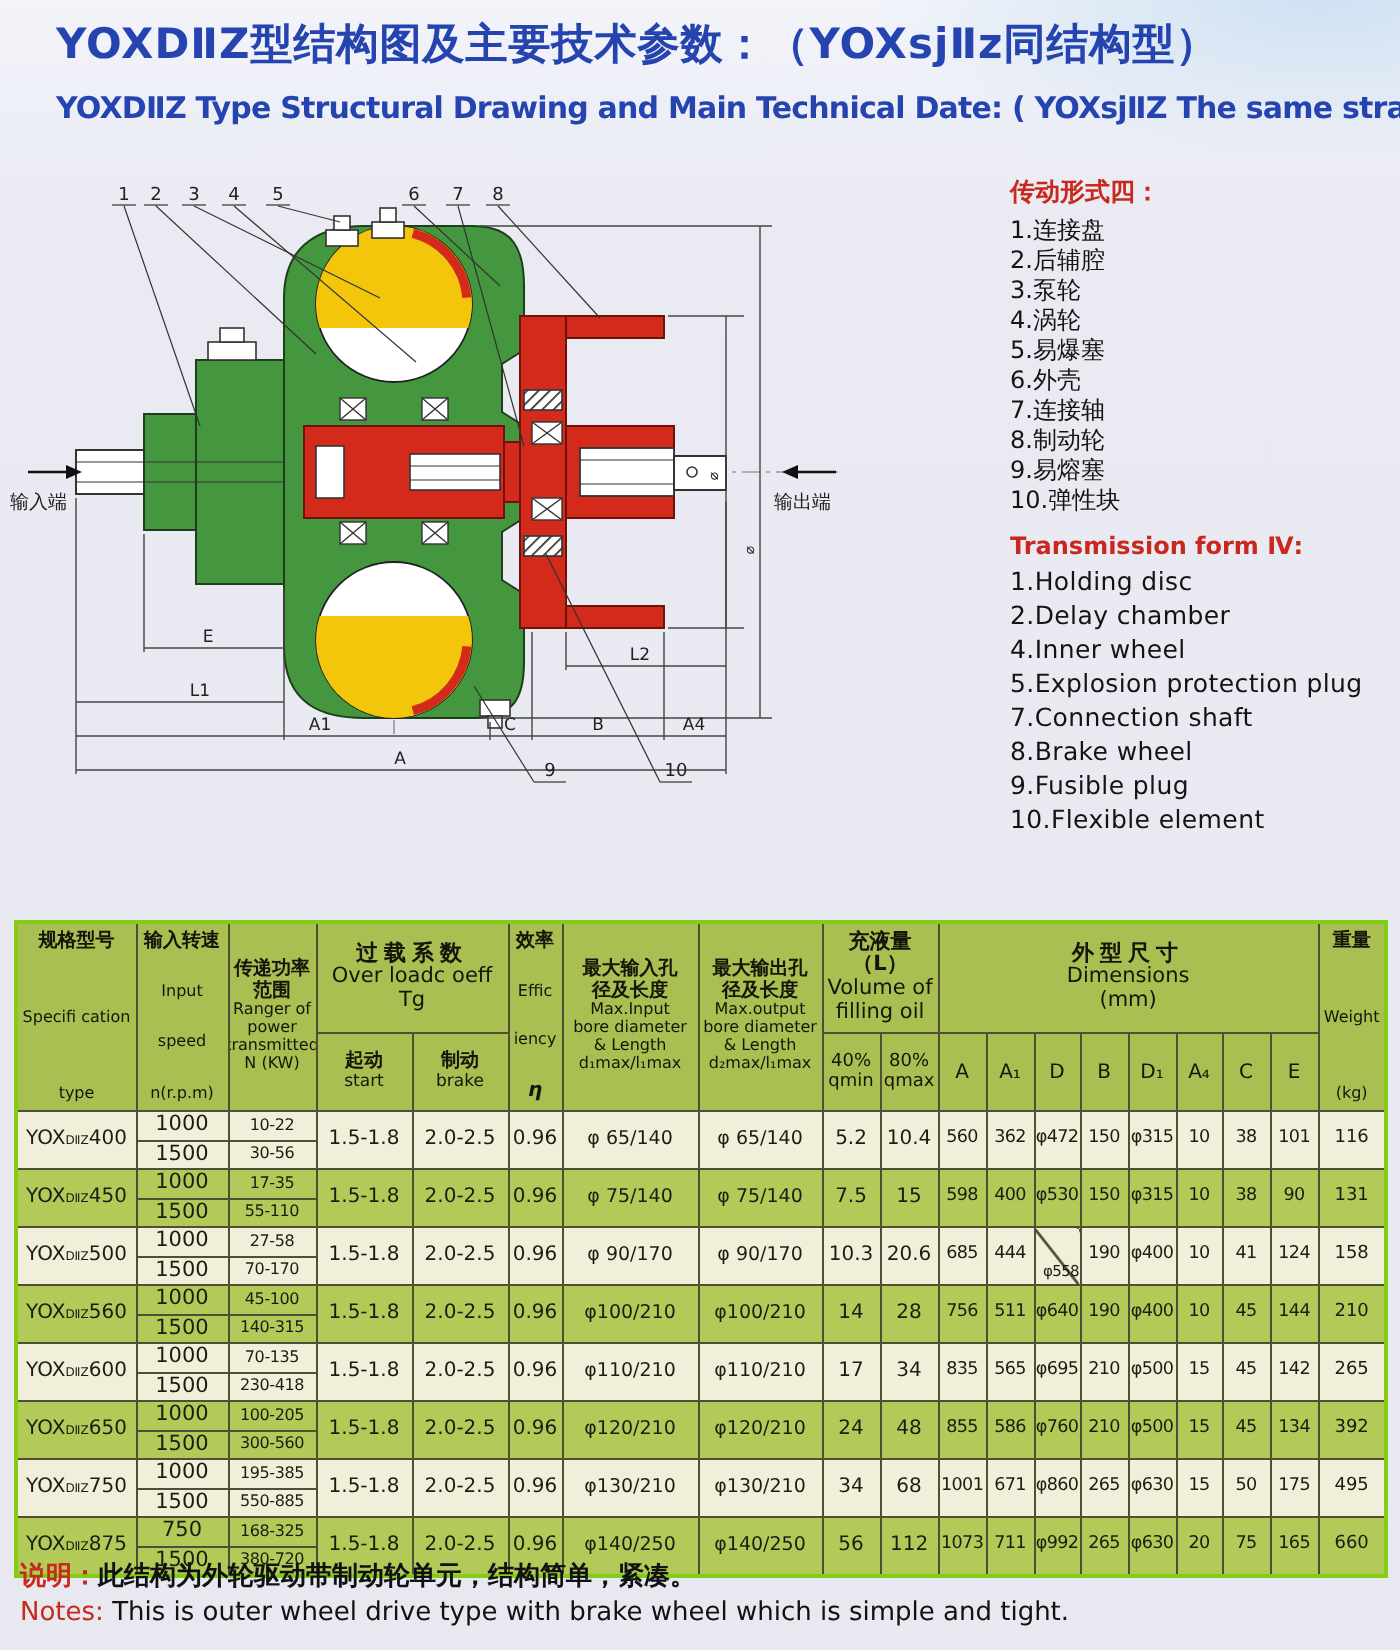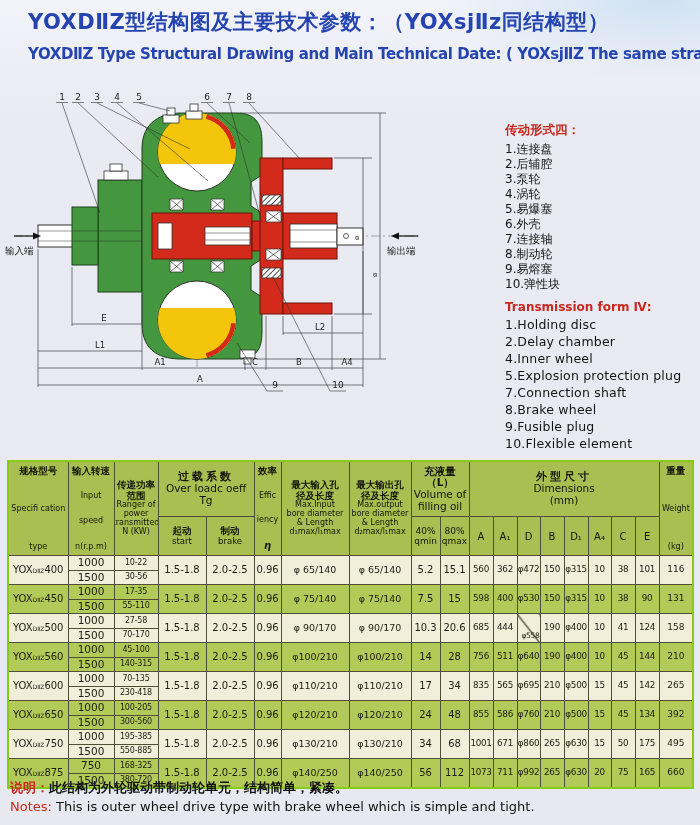--- a/index.html
+++ b/index.html
@@ -6,21 +6,21 @@
   body{width:700px;height:825px;position:relative;overflow:hidden;
        font-family:"DejaVu Sans","Liberation Sans",sans-serif;
        background:linear-gradient(180deg,#f2f4fa 0%,#e9eaf2 14%,#e7e8f0 100%);}
   .sky{position:absolute;right:0;top:0;width:260px;height:80px;
        background:radial-gradient(ellipse at 85% 0%,#cfe1f2 0%,rgba(207,225,242,0) 72%);}
   .title-zh{position:absolute;left:28px;top:8px;font-size:21px;font-weight:700;
        color:#2544b0;letter-spacing:0.5px;white-space:nowrap;}
   .title-en{position:absolute;left:28px;top:45px;font-size:15px;font-weight:700;
        color:#2544b0;letter-spacing:-0.4px;white-space:nowrap;}
   .drawing{position:absolute;left:0;top:85px;width:500px;height:345px;}
-  .legend{position:absolute;left:505px;top:88px;width:192px;margin-top:34px;}
+  .legend{position:absolute;left:505px;top:88px;width:192px;}
   .legend .lt{color:#c9281e;font-weight:700;font-size:12.5px;margin-bottom:3px;}
   .legend .zh-item{font-size:12px;color:#141414;line-height:15px;}
   .legend .en-title{color:#c9281e;font-weight:700;font-size:12px;margin:8px 0 2px 0;}
   .legend .en-item{font-size:12.5px;color:#141414;line-height:17px;letter-spacing:0.2px;}
   .tablewrap{position:absolute;left:7px;top:460px;}
   table{border-collapse:collapse;table-layout:fixed;width:687px;border:2px solid #84cc16;}
   th,td{border:1px solid #4f4f35;overflow:hidden;padding:0;}
   thead th{background:#a9bf52;color:#151509;}
   thead tr.r1 th{height:54px;}
   thead tr.r2 th{height:38px;}
@@ -389,21 +389,21 @@
         <tr class="row-cream">
           <td class="c-type" rowspan="2"><span class="m1">YOX</span><span class="m2">DⅡZ</span><span class="m1">400</span></td>
           <td class="c-spd">1000</td>
           <td class="c-pwr">10-22</td>
           <td class="c-tg" rowspan="2">1.5-1.8</td>
           <td class="c-tg" rowspan="2">2.0-2.5</td>
           <td class="c-eff" rowspan="2">0.96</td>
           <td class="c-bore" rowspan="2">φ 65/140</td>
           <td class="c-bore" rowspan="2">φ 65/140</td>
           <td class="c-q" rowspan="2">5.2</td>
-          <td class="c-q" rowspan="2">15.1</td>
+          <td class="c-q" rowspan="2">10.4</td>
           <td class="c-dim" rowspan="2">560</td>
           <td class="c-dim" rowspan="2">362</td>
           <td class="c-dim" rowspan="2">φ472</td>
           <td class="c-dim" rowspan="2">150</td>
           <td class="c-dim" rowspan="2">φ315</td>
           <td class="c-dim" rowspan="2">10</td>
           <td class="c-dim" rowspan="2">38</td>
           <td class="c-dim" rowspan="2">101</td>
           <td class="c-wt" rowspan="2">116</td>
         </tr>

